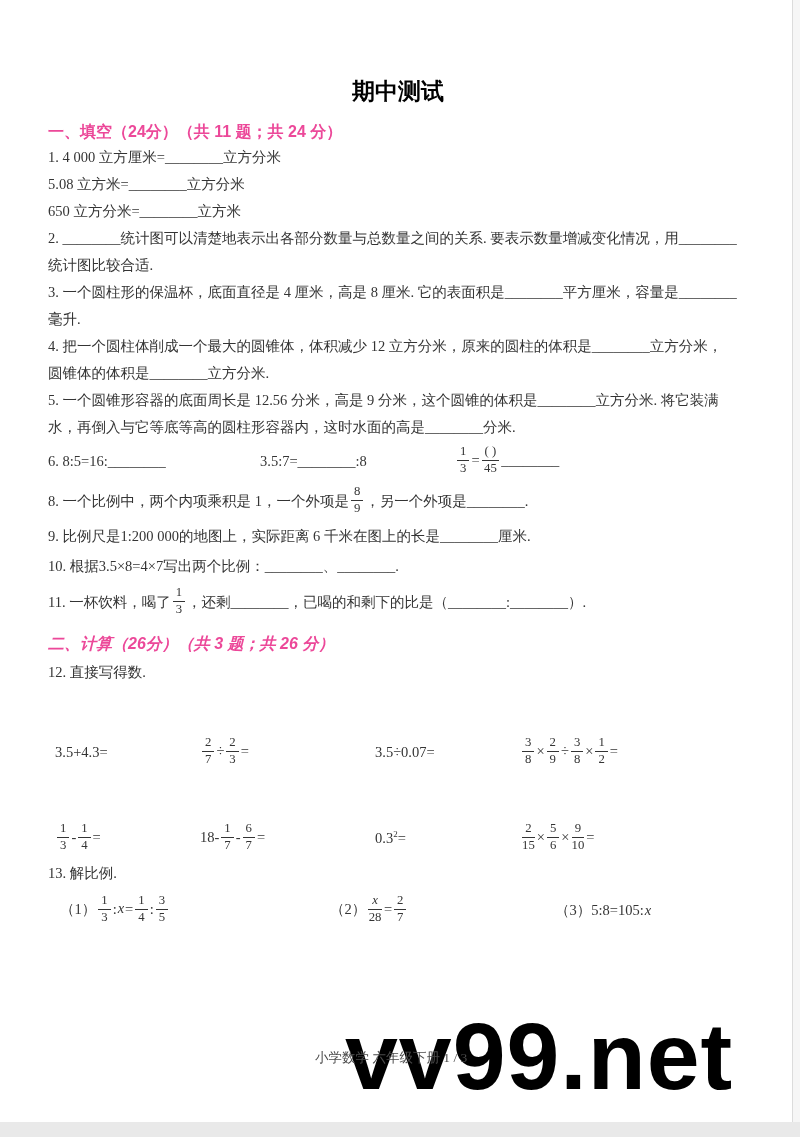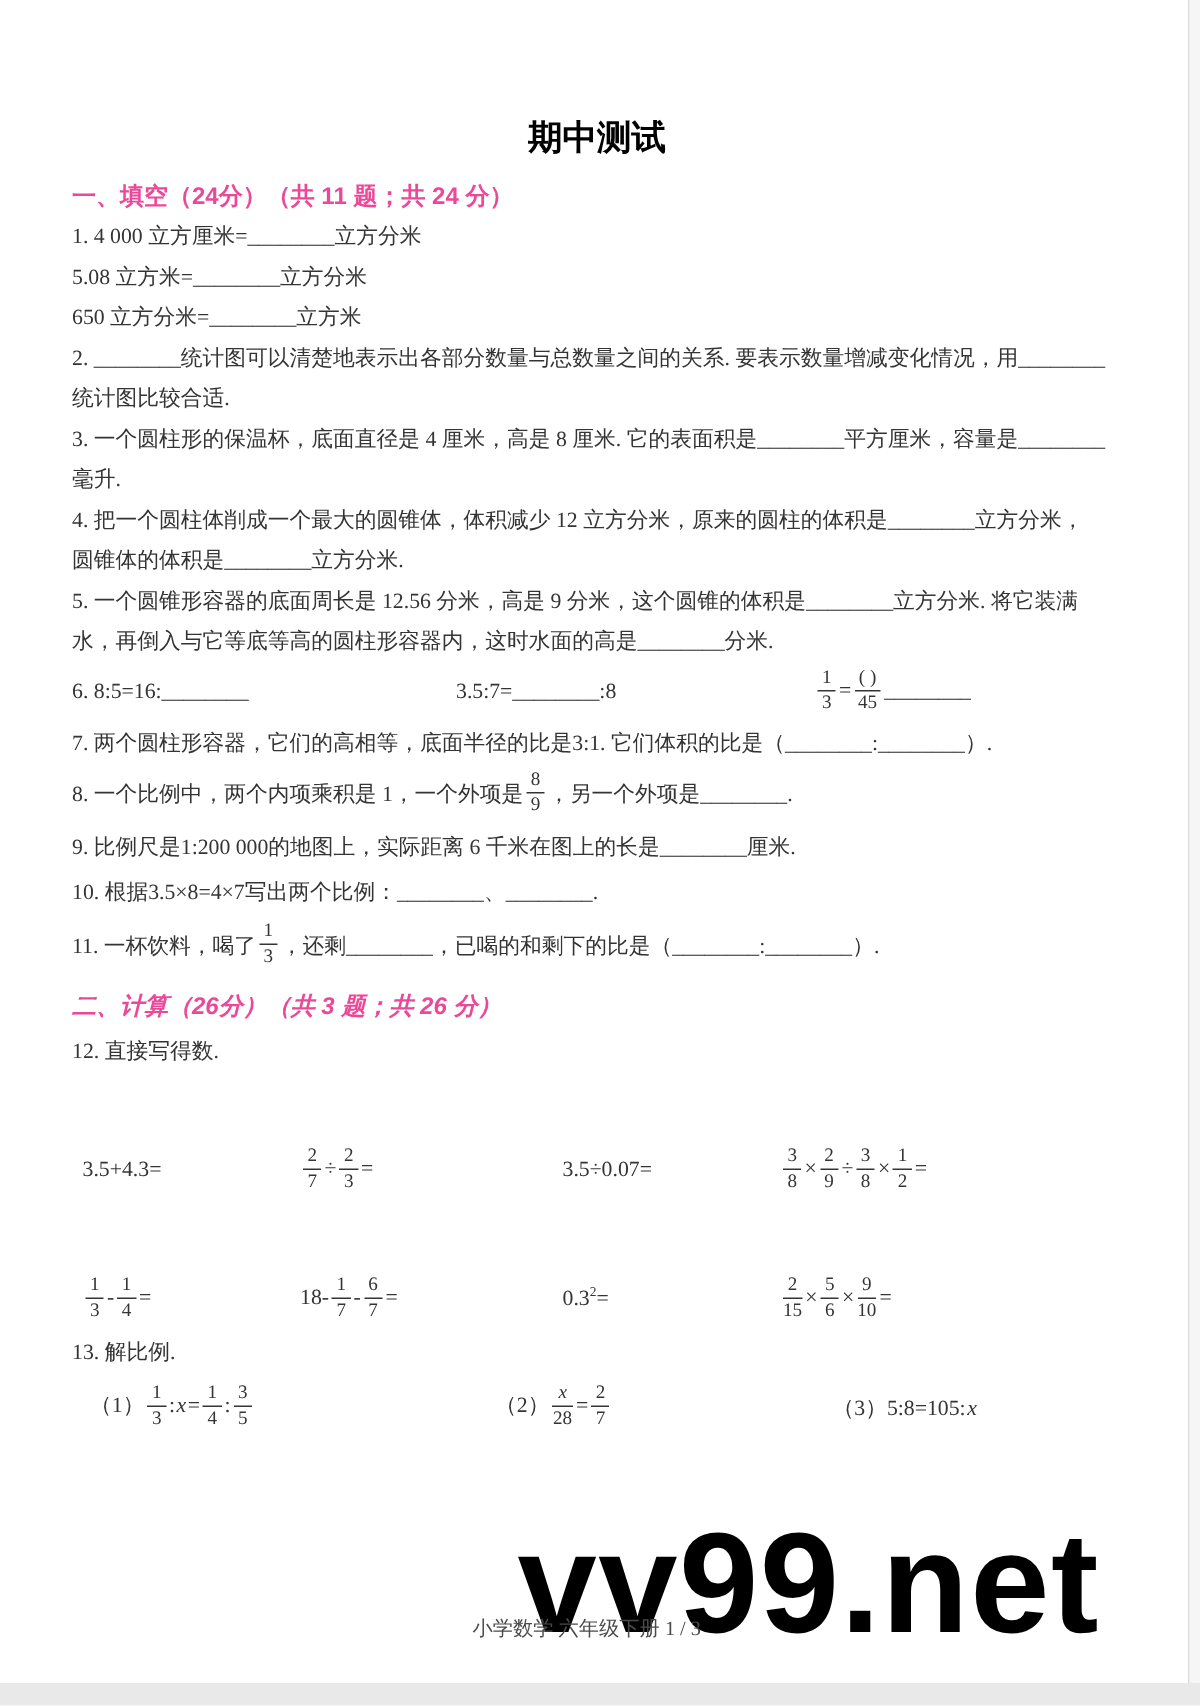--- a/index.html
+++ b/index.html
@@ -11,21 +11,21 @@
   .title{margin:0;padding-top:76px;height:28px;text-align:center;
     font-family:"Liberation Sans","DejaVu Sans",sans-serif;font-size:23px;font-weight:700;color:#000000;}
   .sec-heading{margin:16px 0 0 0;height:24px;line-height:24px;
     font-family:"Liberation Sans","DejaVu Sans",sans-serif;font-size:16px;font-weight:700;color:#ec4899;
     white-space:pre;}
   .sec-heading.second{margin-top:8px;height:26px;line-height:26px;font-style:italic;}
   .line{height:27px;display:flex;align-items:center;white-space:pre;font-size:14.5px;}
   .line.h28{height:28px;}
   .line.h30{height:30px;}
   .row{display:grid;align-items:center;white-space:pre;font-size:14.5px;}
-  .q6-row{height:40px;grid-template-columns:212px 195px 1fr;gap:44px;}
+  .q6-row{height:40px;grid-template-columns:212px 195px 1fr;}
   .q8-row{height:40px;display:flex;align-items:center;white-space:pre;font-size:14.5px;text-align:right;}
   .q11-row{height:42px;display:flex;align-items:center;white-space:pre;font-size:14.5px;}
   .calc-row{height:42px;grid-template-columns:145px 175px 145px 1fr;padding-left:7px;margin-top:44px;}
   .solve-row{height:46px;grid-template-columns:270px 225px 1fr;padding-left:12px;}
   .frac{display:inline-flex;flex-direction:column;align-items:center;vertical-align:middle;
     font-size:0.88em;line-height:1.08;margin:0 2px;transform:translateY(-1px);}
   .frac .num{border-bottom:1px solid currentColor;padding:0 3px 1px 3px;}
   .frac .den{padding-top:1px;}
   .sup{font-size:0.62em;vertical-align:super;line-height:1;}
   i{font-style:italic;padding:0 1px;}
@@ -56,21 +56,20 @@
     <div class="line">圆锥体的体积是________立方分米.</div>
     <div class="line">5. 一个圆锥形容器的底面周长是 12.56 分米，高是 9 分米，这个圆锥的体积是________立方分米. 将它装满</div>
     <div class="line">水，再倒入与它等底等高的圆柱形容器内，这时水面的高是________分米.</div>
 
     <div class="row q6-row">
       <span>6. 8:5=16:________</span>
       <span>3.5:7=________:8</span>
       <span><span class="frac"><span class="num">1</span><span class="den">3</span></span>=<span class="frac"><span class="num">( )</span><span class="den">45</span></span>________</span>
     </div>
 
-    <div class="line h28">7. 两个圆柱形容器，它们的高相等，底面半径的比是3:1. 它们体积的比是（________:________）.</div>
     <div class="q8-row">8. 一个比例中，两个内项乘积是 1，一个外项是<span class="frac"><span class="num">8</span><span class="den">9</span></span>，另一个外项是________.</div>
     <div class="line h30">9. 比例尺是1:200 000的地图上，实际距离 6 千米在图上的长是________厘米.</div>
     <div class="line h30">10. 根据3.5×8=4×7写出两个比例：________、________.</div>
     <div class="q11-row">11. 一杯饮料，喝了<span class="frac"><span class="num">1</span><span class="den">3</span></span>，还剩________，已喝的和剩下的比是（________:________）.</div>
 
     <h2 class="sec-heading second">二、计算（26分）（共 3 题；共 26 分）</h2>
 
     <div class="line h30">12. 直接写得数.</div>
 
     <div class="row calc-row">

